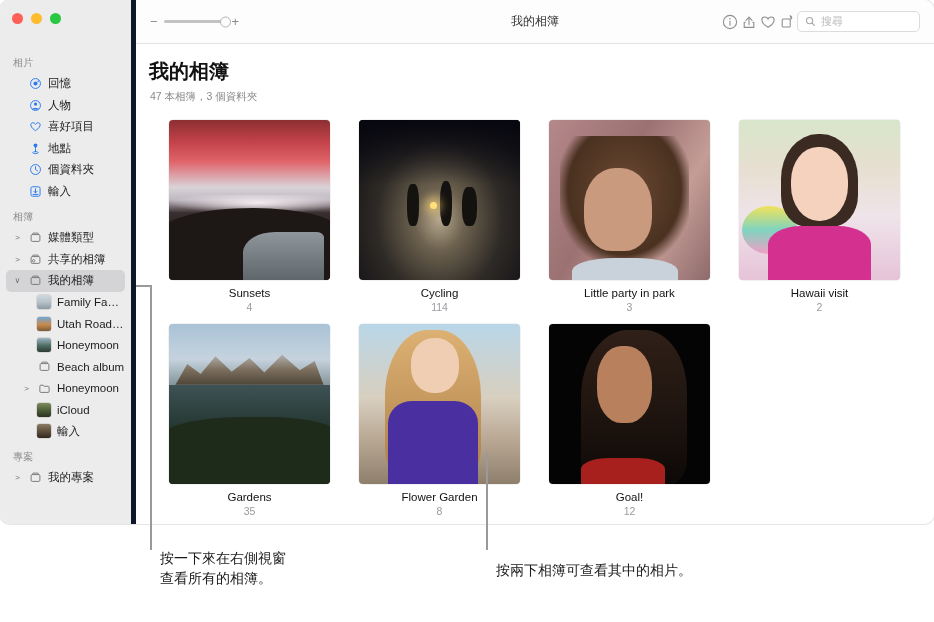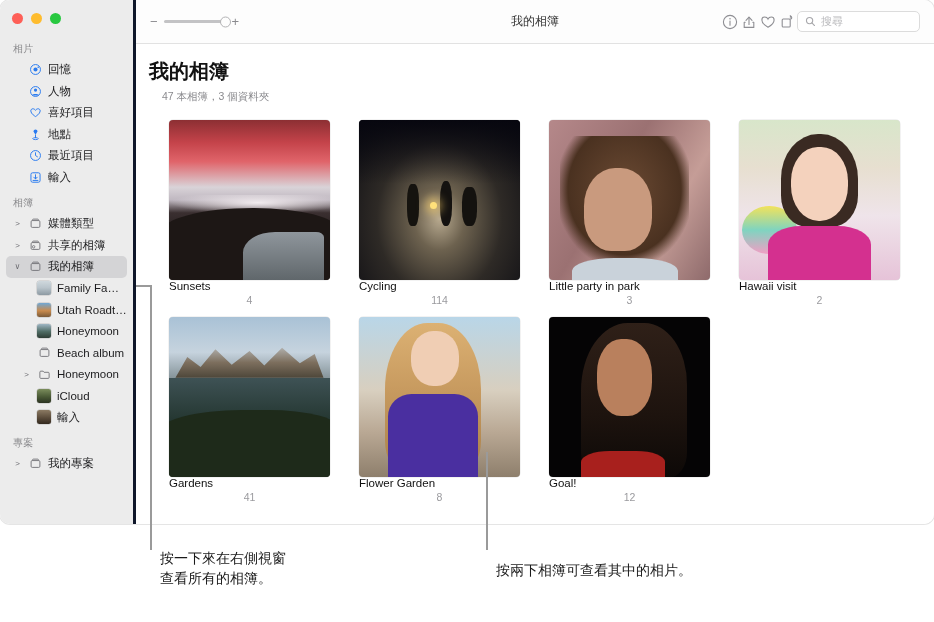--- a/index.html
+++ b/index.html
@@ -16,22 +16,22 @@
     position: absolute; left: 0; top: 0; width: 934px; height: 524px;
     border-radius: 10px; overflow: hidden;
     background: #ffffff;
     box-shadow: 0 0 0 1px rgba(0,0,0,0.10);
   }
 
   
   .sidebar {
     position: absolute; left: 0; top: 0; width: 136px; height: 524px;
     background: #ececec;
-    border-right: 3px solid #0f172a;
-    padding-top: 34px;
+    border-right: 5px solid #0f172a;
+    padding-top: 48px;
   }
   .traffic { position: absolute; left: 12px; top: 13px; display: flex; gap: 8px; }
   .dot { width: 11px; height: 11px; border-radius: 50%; }
   .dot.r { background: #fe5f57; }
   .dot.y { background: #febc2e; }
   .dot.g { background: #28c840; }
 
   .sb-section {
     font-size: 10px; color: #8b8b8e; font-weight: 400;
     padding: 8px 0 3px 13px; letter-spacing: .2px;
@@ -91,34 +91,34 @@
     background: #fff; border: 1px solid #dcdcdc; border-radius: 5px;
   }
   .search .ph { font-size: 11px; color: #b9b9bc; }
 
   
   .content {
     position: absolute; left: 136px; top: 44px; right: 0; bottom: 0;
     background: #fff; padding: 14px 0 0 0; overflow: hidden;
   }
   .page-title { font-size: 20px; font-weight: bold; color: #121212; padding-left: 13px; }
-  .page-sub { font-size: 10.5px; color: #8a8a8e; padding-left: 26px; margin-top: 5px; }
+  .page-sub { font-size: 10.5px; color: #8a8a8e; padding-left: 14px; margin-top: 5px; }
 
   .grid {
     display: grid; grid-template-columns: repeat(4, 161px);
     column-gap: 29px; row-gap: 11px;
     padding: 16px 0 0 33px;
   }
   .album { width: 161px; }
   .ph-box {
     width: 161px; height: 160px; border-radius: 4px; overflow: hidden;
     position: relative; background: #ddd;
     box-shadow: 0 0 0 .5px rgba(0,0,0,.10);
   }
-  .a-name { text-align: left; font-size: 11.5px; color: #111; }
+  .a-name { text-align: center; font-size: 11.5px; color: #111; margin-top: 7px; }
   .a-count { text-align: center; font-size: 10.5px; color: #9a9a9e; margin-top: 2px; }
 
   
   .callout { position: absolute; font-size: 14px; color: #1a1a1a; line-height: 1.45; }
   .lead { position: absolute; background: #9a9a9a; }
   .lead.v { width: 1.5px; }
   .lead.h { height: 1.5px; }
 </style>
 </head>
 <body>
@@ -178,21 +178,21 @@
             <span class="sb-label">地點</span>
           </div>
           <div class="sb-row">
             <span class="tw empty">&gt;</span>
             <span class="sb-ico">
               <svg width="13" height="13" viewBox="0 0 16 16">
                 <circle cx="8" cy="8" r="6.1" fill="none" stroke="#2a7bf0" stroke-width="1.2"></circle>
                 <path d="M8 4.6 V8 L10.4 9.6" fill="none" stroke="#2a7bf0" stroke-width="1.2" stroke-linecap="round"></path>
               </svg>
             </span>
-            <span class="sb-label">最近項目</span>
+            <span class="sb-label">個資料夾</span>
           </div>
           <div class="sb-row">
             <span class="tw empty">&gt;</span>
             <span class="sb-ico">
               <svg width="13" height="13" viewBox="0 0 16 16">
                 <rect x="2.4" y="2.2" width="11.2" height="11.6" rx="2" fill="none" stroke="#2a7bf0" stroke-width="1.2"></rect>
                 <path d="M8 4.6 V9.6 M5.9 7.6 L8 9.8 L10.1 7.6" fill="none" stroke="#2a7bf0" stroke-width="1.2" stroke-linecap="round" stroke-linejoin="round"></path>
                 <line x1="5" y1="11.6" x2="11" y2="11.6" stroke="#2a7bf0" stroke-width="1.2" stroke-linecap="round"></line>
               </svg>
             </span>
@@ -396,21 +396,21 @@
             <div class="a-count">2</div>
           </div>
           <div class="album">
             <div class="ph-box">
               <div style="position:absolute;inset:0;background:linear-gradient(180deg,#a9c2d6 0%,#c6d3de 22%,#7e8d92 40%,#3f4f50 62%,#22301f 100%)"></div>
               <div style="position:absolute;left:4%;top:14%;width:92%;height:24%;background:linear-gradient(180deg,#cfd6db 0%,#7d6f5e 60%,#4d4639 100%);clip-path:polygon(0% 100%,8% 46%,17% 72%,27% 26%,38% 66%,50% 30%,60% 68%,72% 22%,84% 62%,94% 38%,100% 100%)"></div>
               <div style="position:absolute;left:0;right:0;top:38%;height:28%;background:linear-gradient(180deg,#3e5255,#23352f)"></div>
               <div style="position:absolute;left:-6%;right:-6%;top:58%;height:46%;background:#1e2a1a;border-radius:46% 40% 0 0/30% 26% 0 0"></div>
             </div>
             <div class="a-name">Gardens</div>
-            <div class="a-count">41</div>
+            <div class="a-count">35</div>
           </div>
           <div class="album">
             <div class="ph-box">
               <div style="position:absolute;inset:0;background:linear-gradient(180deg,#b9d6e8 0%,#d8cfbf 46%,#b9a894 72%,#8e7f6c 100%)"></div>
               <div style="position:absolute;left:16%;top:4%;width:60%;height:94%;background:linear-gradient(180deg,#dcb173 0%,#c79a5f 45%,#a87f49 100%);border-radius:44% 44% 22% 22%"></div>
               <div style="position:absolute;left:32%;top:9%;width:30%;height:34%;background:#f0ceb4;border-radius:46%"></div>
               <div style="position:absolute;left:18%;top:48%;width:56%;height:54%;background:#4a2fa0;border-radius:26% 26% 0 0"></div>
             </div>
             <div class="a-name">Flower Garden</div>
             <div class="a-count">8</div>

